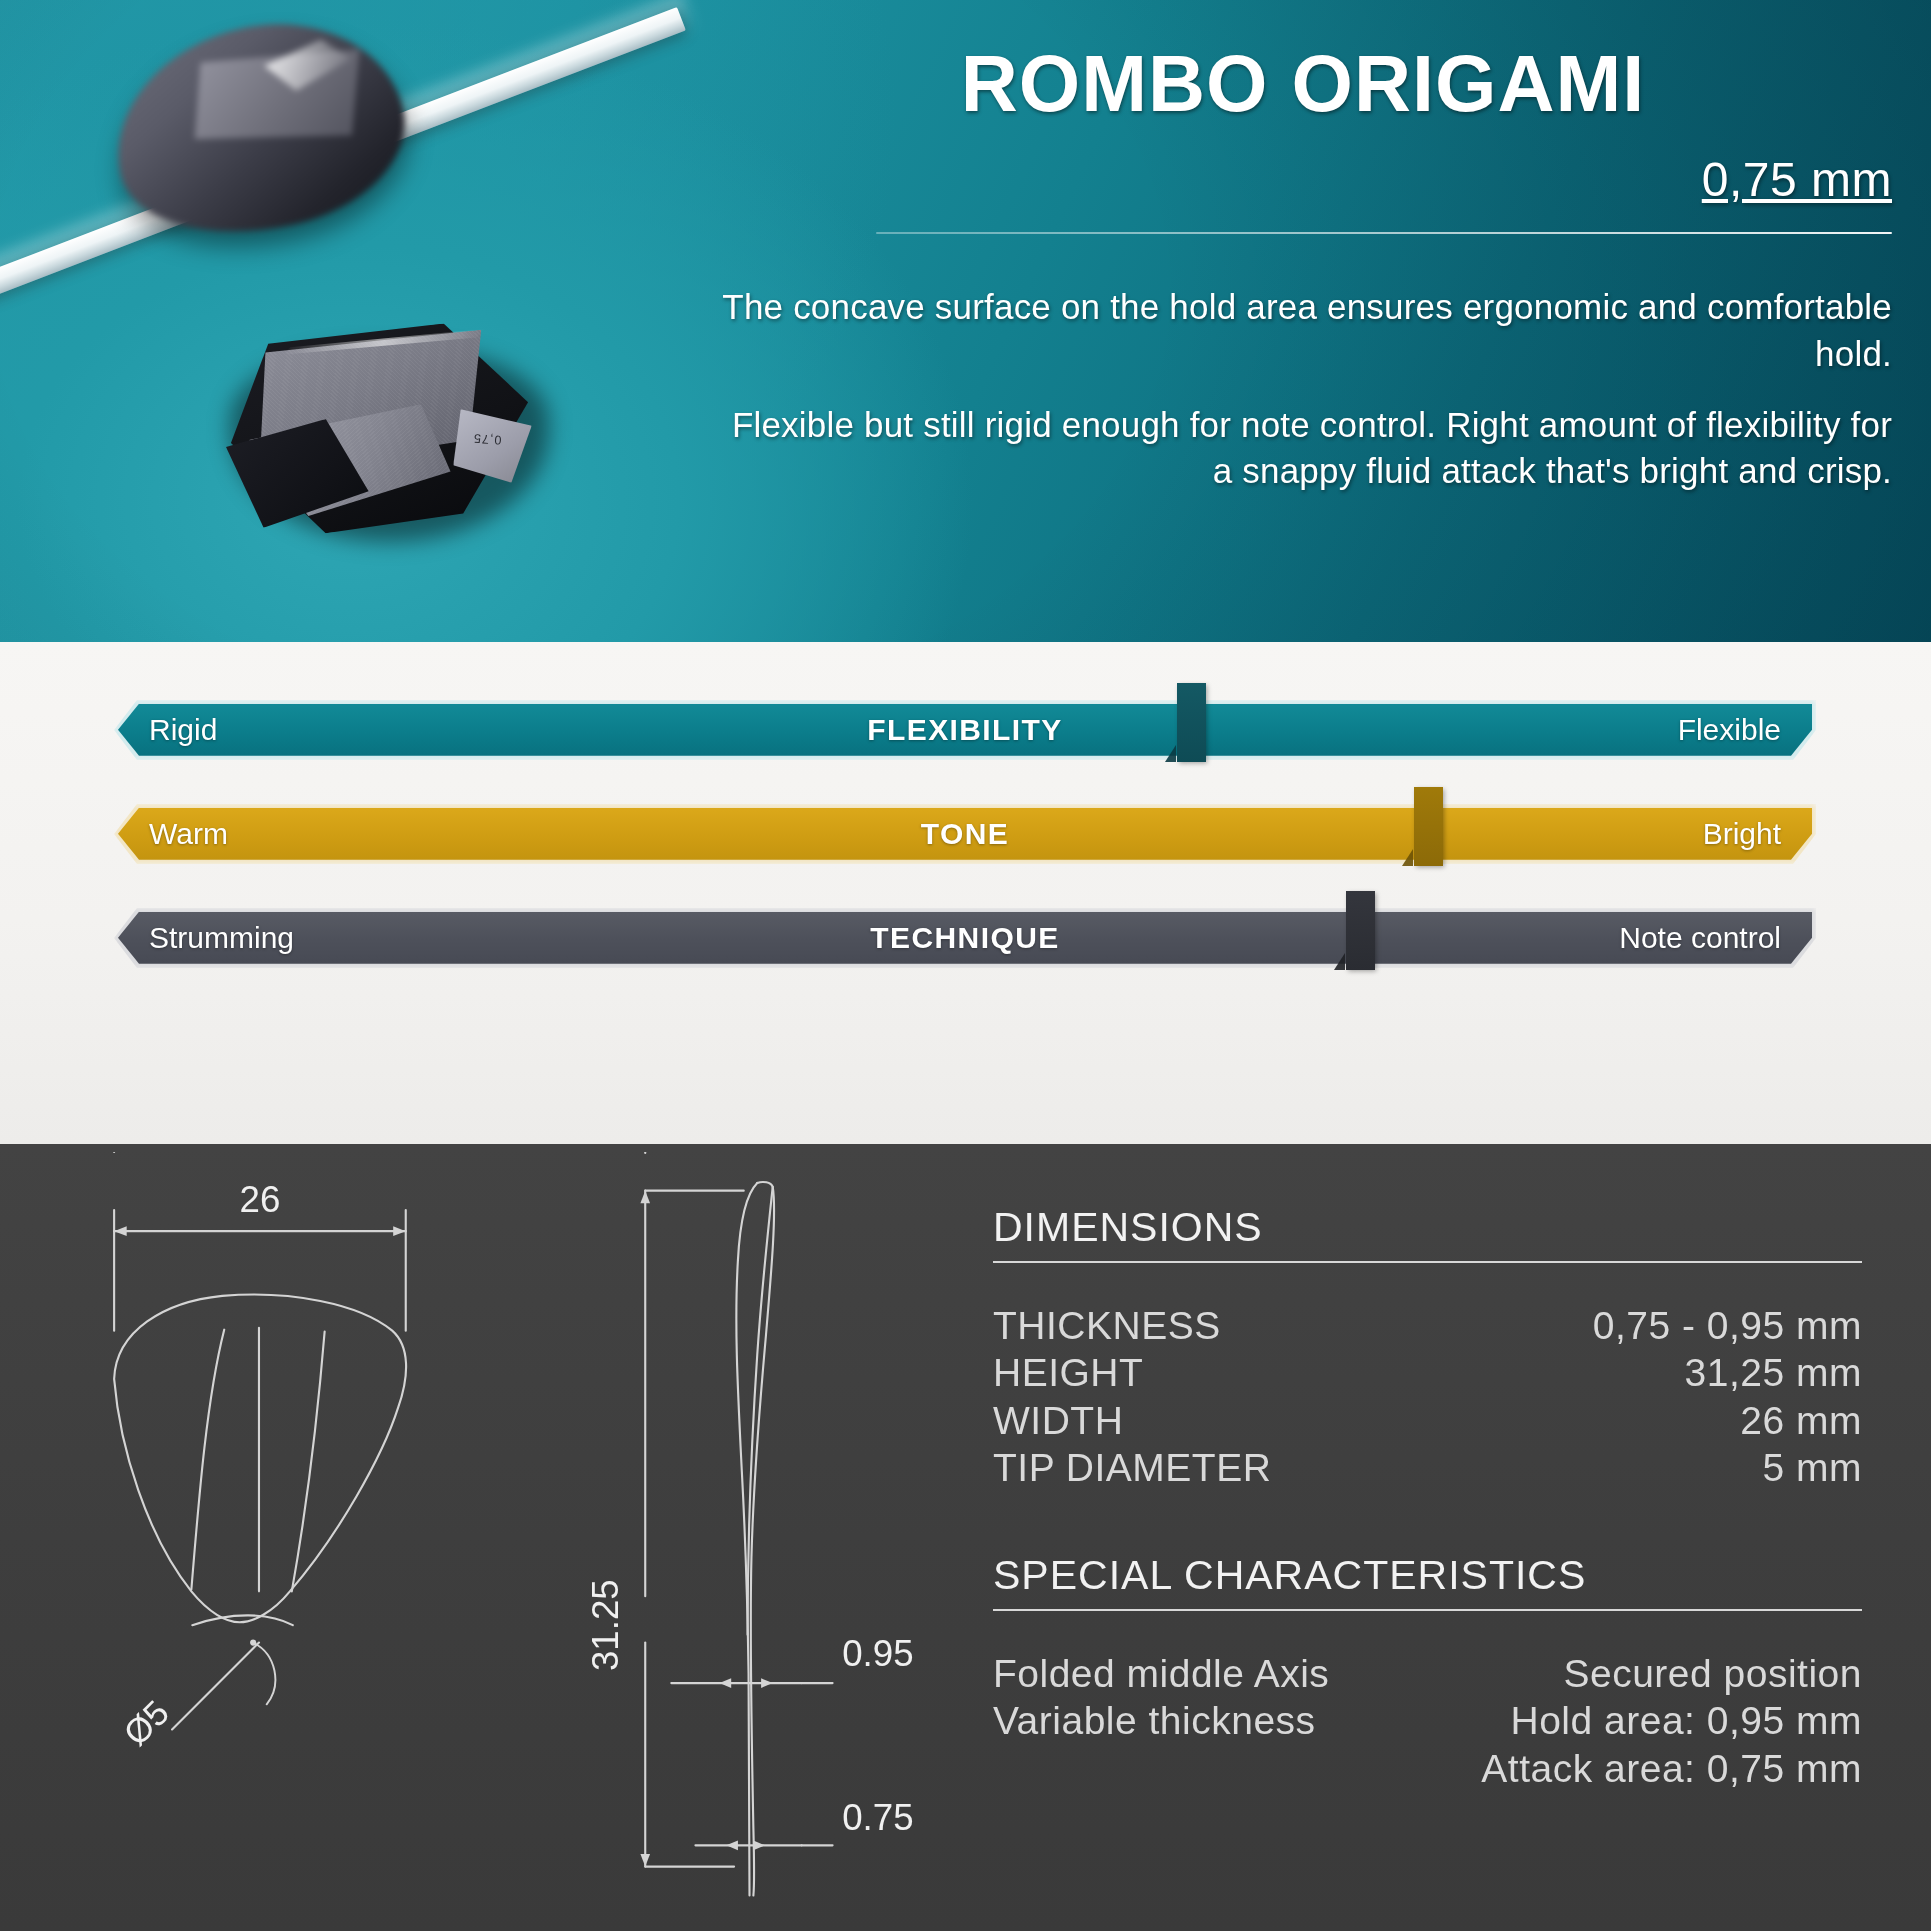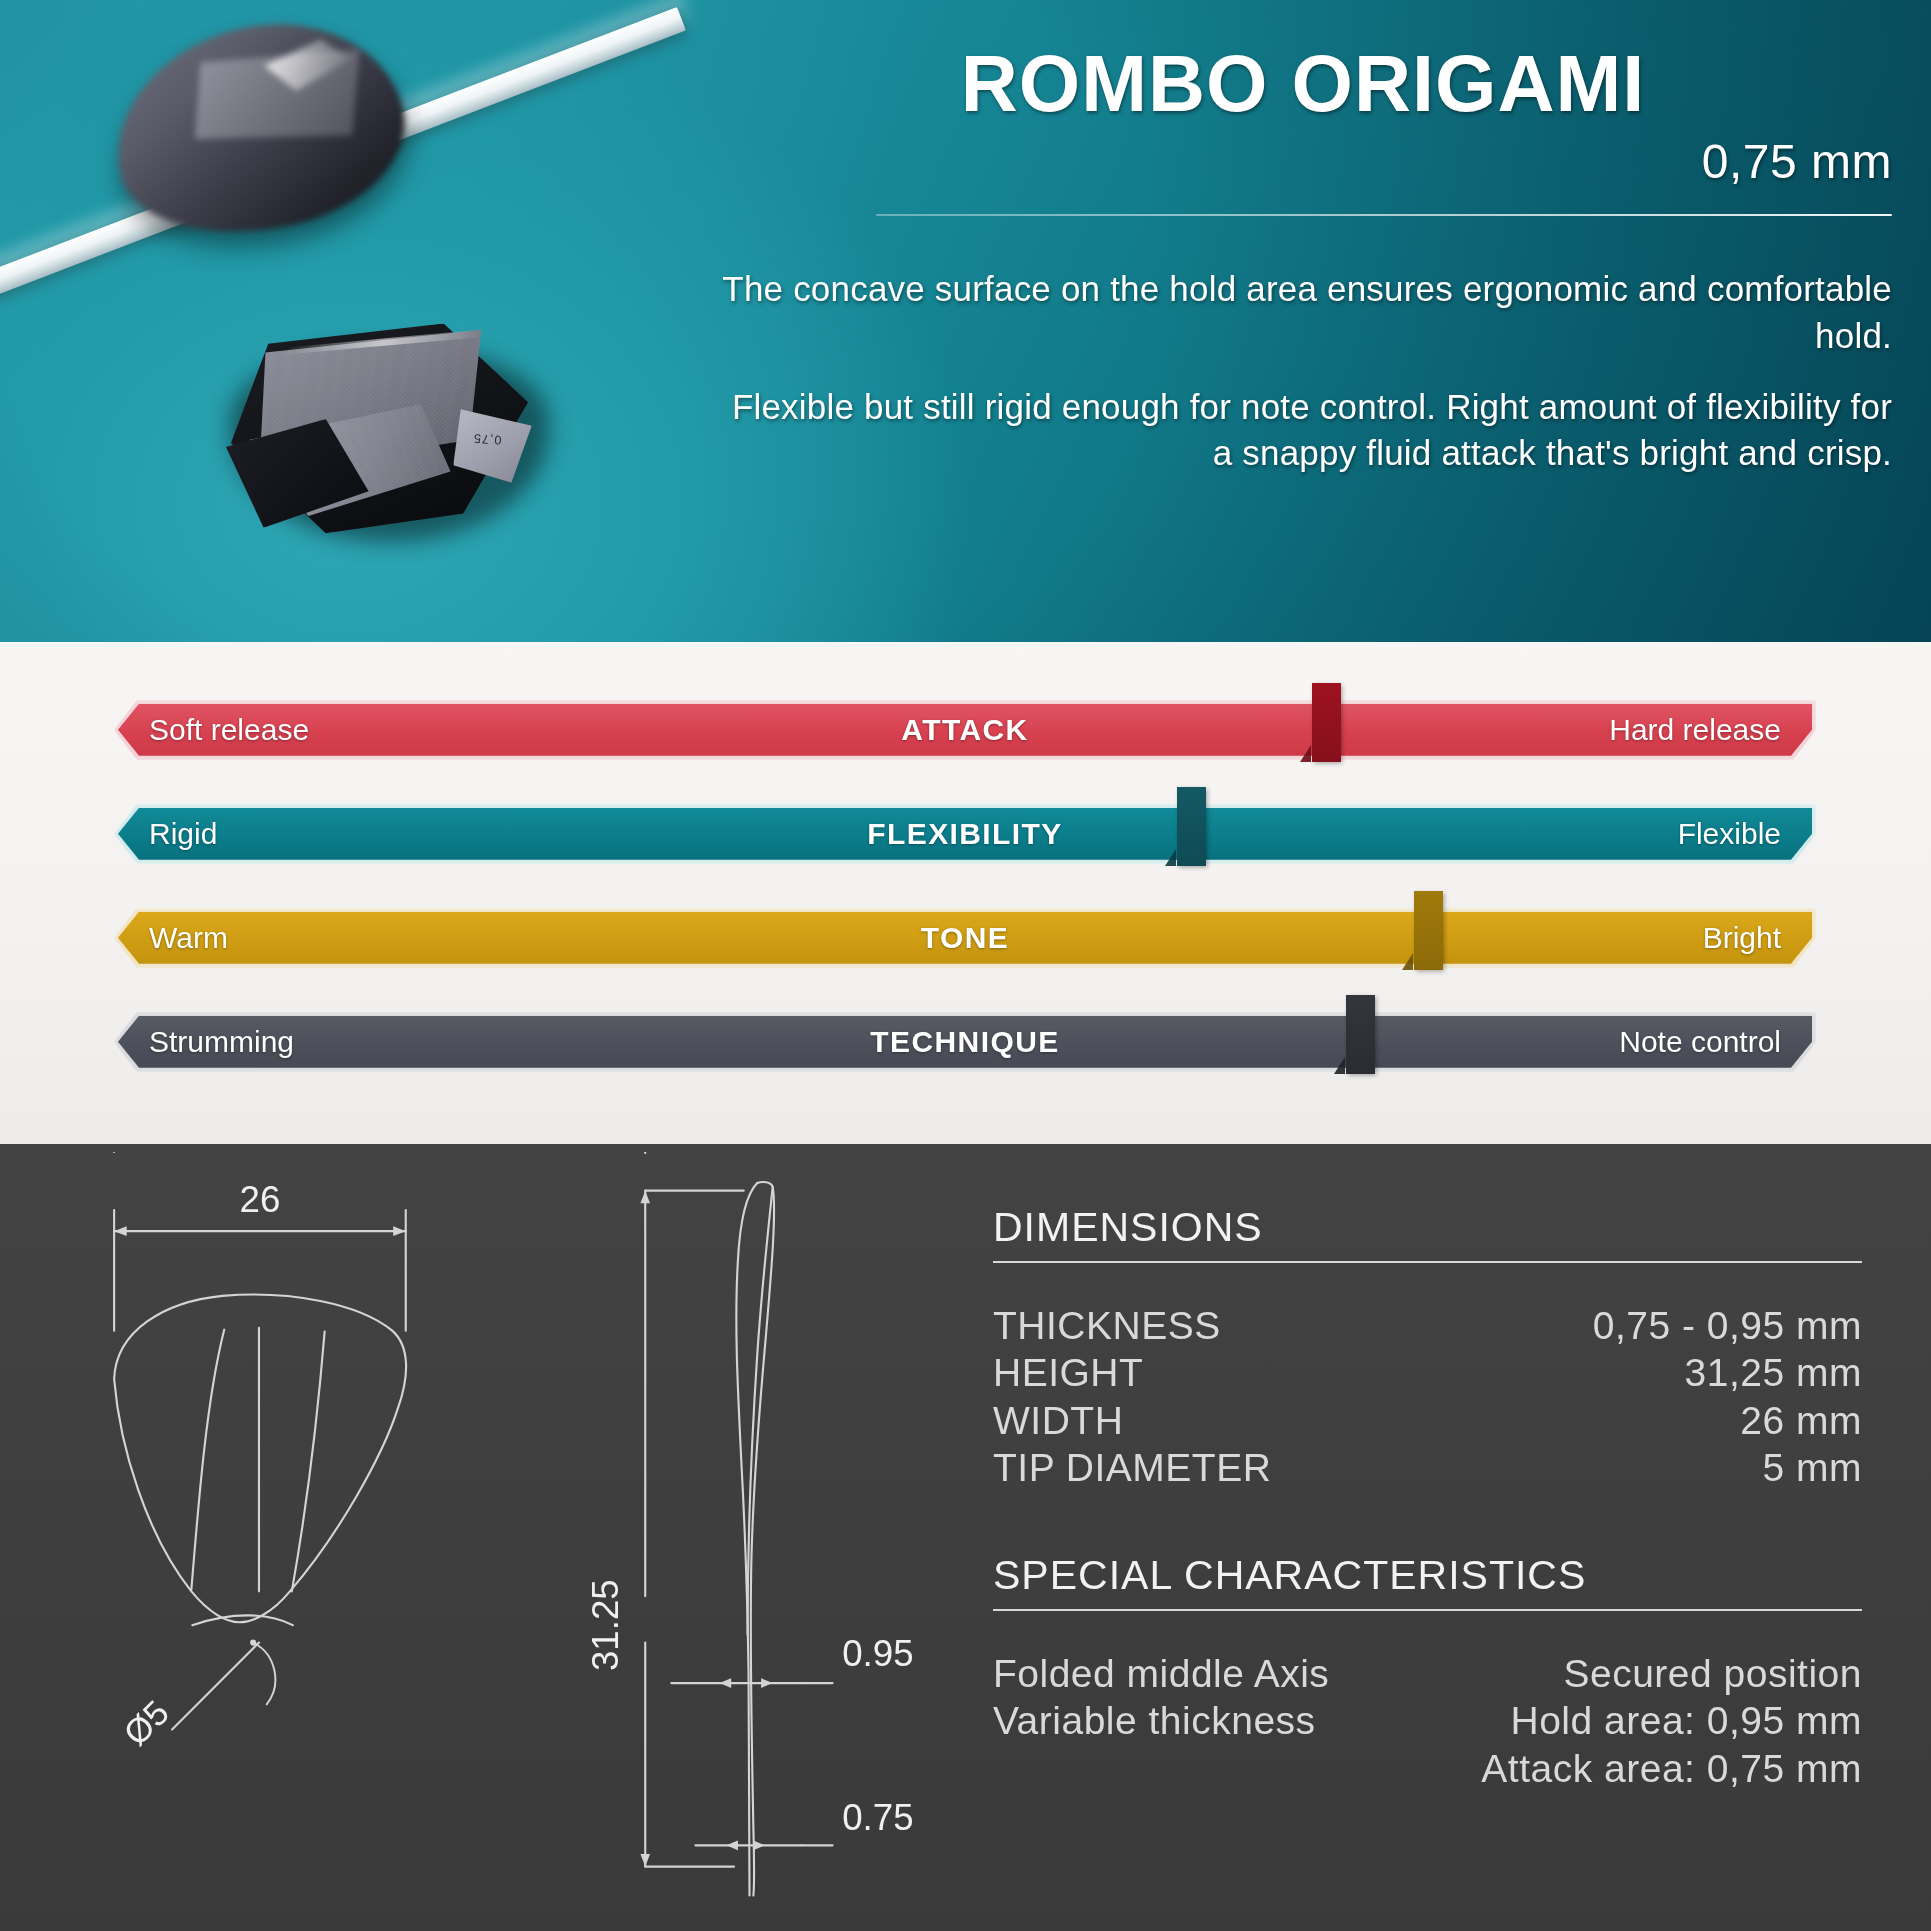--- a/index.html
+++ b/index.html
@@ -131,21 +131,21 @@
     position:absolute; right:39px; top:44px; width:1178px;
     text-align:right; color:#ffffff;
     text-shadow:1px 1.9px 3.9px rgba(0,0,0,.45);
   }
   .hero-title {
     font-size:79px; font-weight:bold; letter-spacing:1px;
     line-height:1.02;
     text-align:center;
   }
   .hero-sub {
-    font-size:48px; font-weight:300; margin-top:9px; letter-spacing:0.5px;
+    font-size:48px; font-weight:300; margin-top:27px; letter-spacing:0.5px;text-decoration:underline;
   }
   .hero-rule {
     height:2.9px; margin:25px 0 0 162px;
     background:linear-gradient(90deg,rgba(255,255,255,.35),rgba(255,255,255,.95));
     border-radius:1.9px;
   }
   .hero-para {
     font-size:35px; line-height:1.32; font-weight:300; margin-top:25px;
     letter-spacing:0.2px;
   }
@@ -274,29 +274,20 @@
       <div class="hero-title">ROMBO ORIGAMI</div>
       <div class="hero-sub">0,75 mm</div>
       <div class="hero-rule"></div>
       <p class="hero-para second">The concave surface on the hold area ensures ergonomic and comfortable hold.</p>
       <p class="hero-para">Flexible but still rigid enough for note control. Right amount of flexibility for a snappy fluid attack that's bright and crisp.</p>
     </div>
   </section>
 
   <section class="sliders">
 
-    <div class="slider-row">
-      <div class="bar-halo halo-red"></div>
-      <div class="bar red">
-        <span class="bar-left-label">Soft release</span>
-        <span class="bar-center-label">ATTACK</span>
-        <span class="bar-right-label">Hard release</span>
-      </div>
-      <div class="marker m-red" style="left: 1312px;"></div>
-    </div>
 
     <div class="slider-row">
       <div class="bar-halo halo-teal"></div>
       <div class="bar teal">
         <span class="bar-left-label">Rigid</span>
         <span class="bar-center-label">FLEXIBILITY</span>
         <span class="bar-right-label">Flexible</span>
       </div>
       <div class="marker m-teal" style="left: 1177px;"></div>
     </div>

